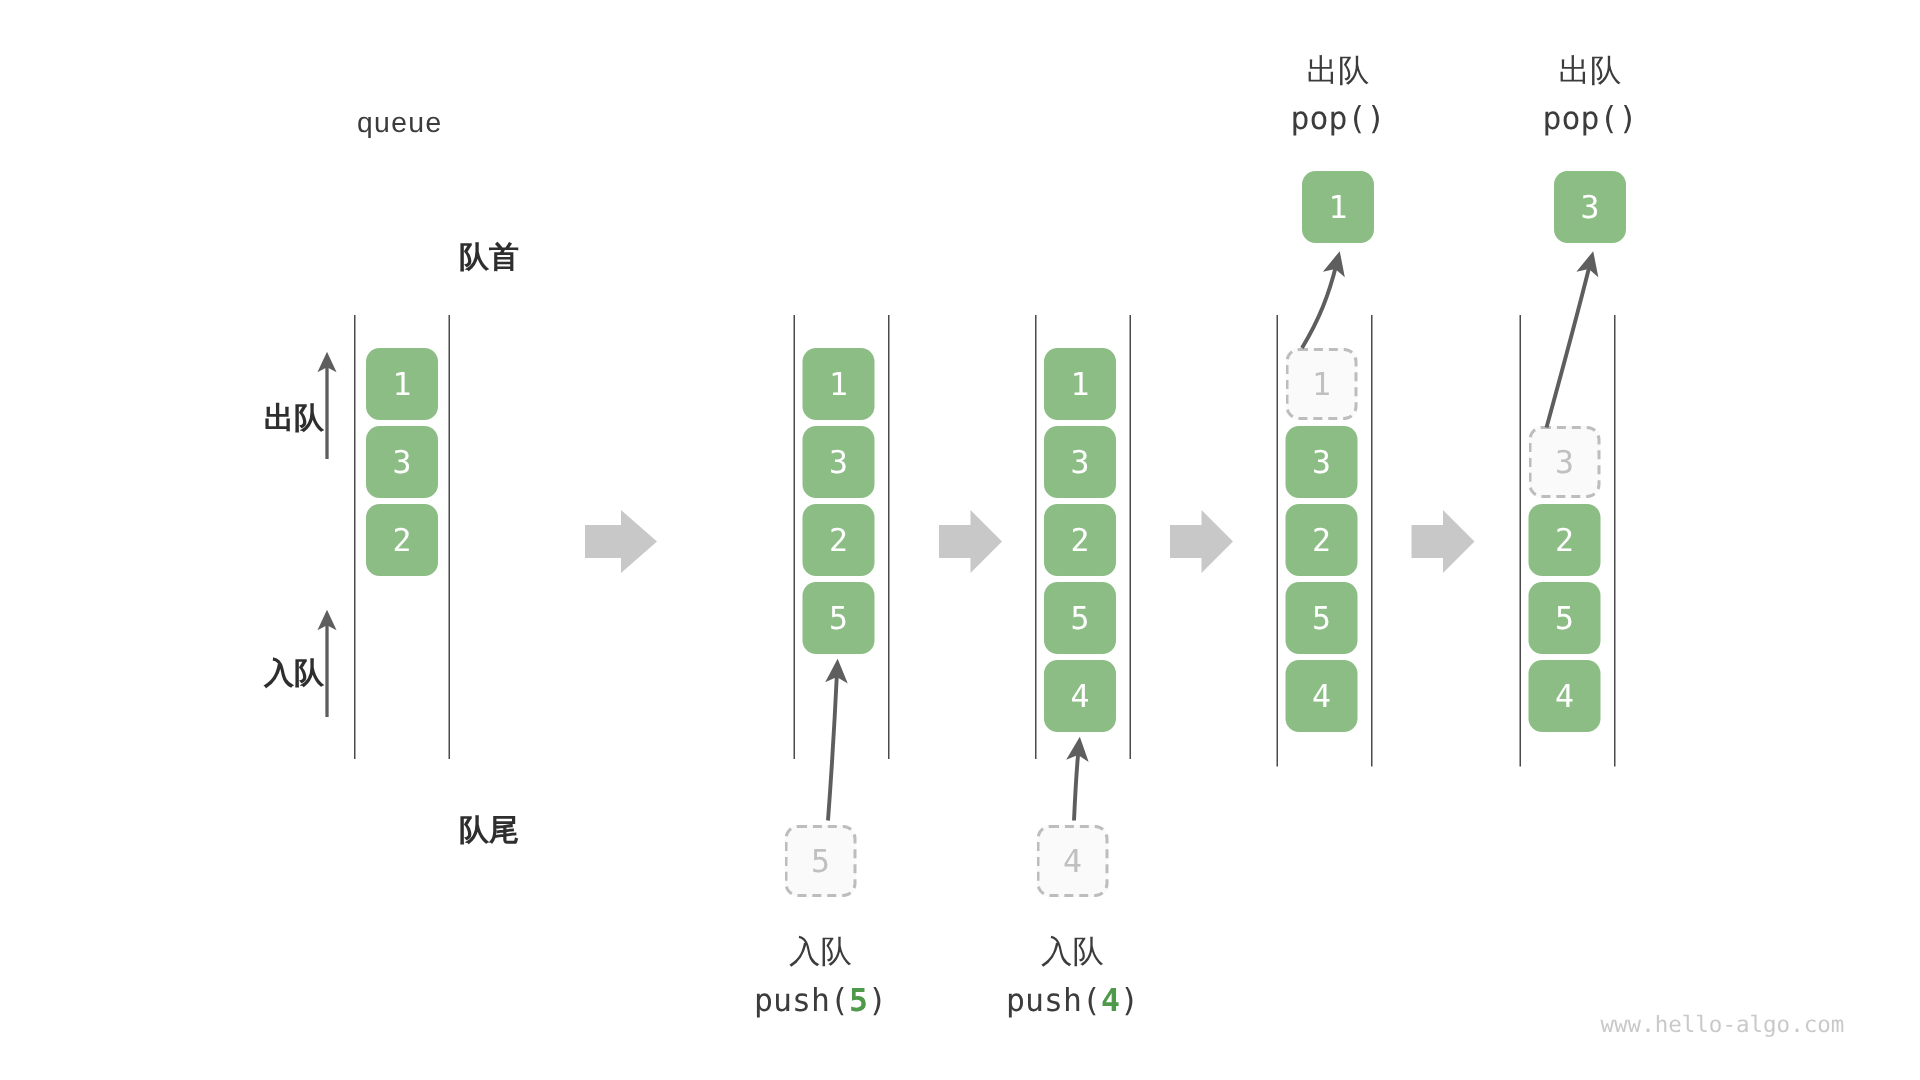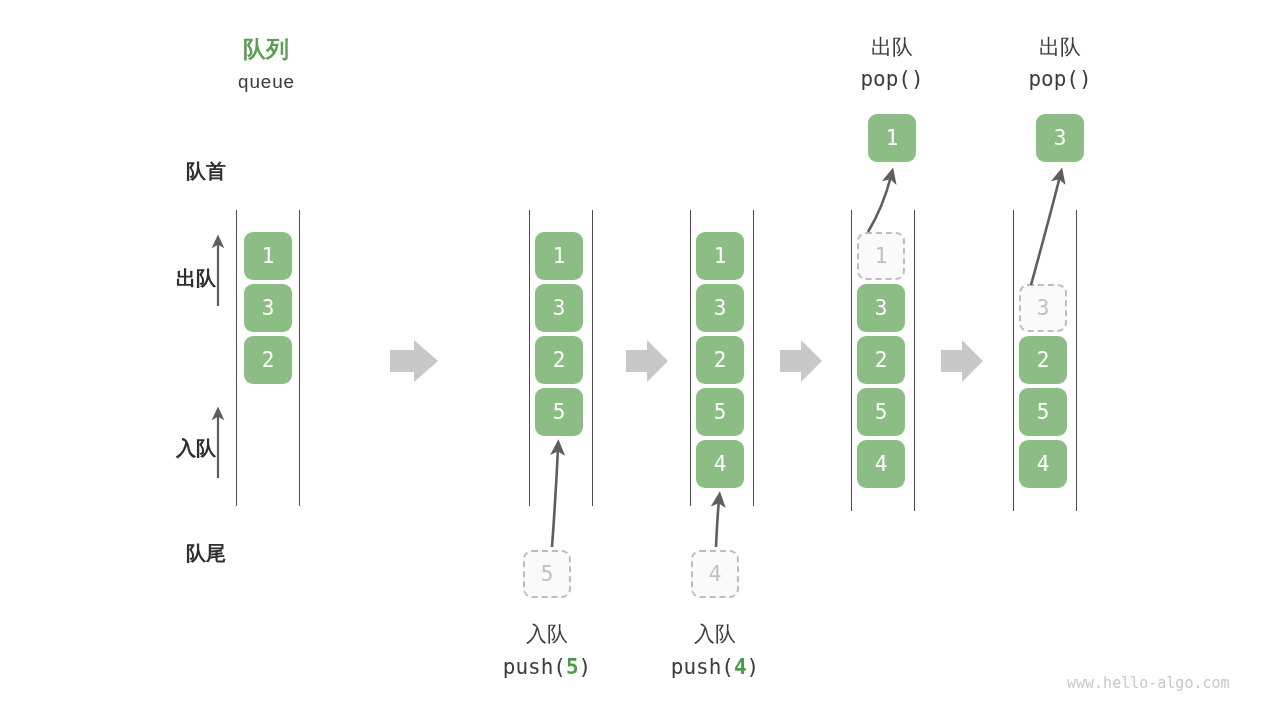--- a/index.html
+++ b/index.html
@@ -18,21 +18,21 @@
     font-weight:bold;font-size:23px;color:#5d9e54;
     text-align:center;white-space:nowrap;
   }
   .t-title-en{
     font-family:Liberation Mono, monospace;
     font-size:19px;color:#3c3c3c;text-align:center;white-space:nowrap;
   }
   .t-side{
     font-family:"Liberation Sans",sans-serif;
     font-weight:bold;font-size:20px;color:#2e2e2e;
-    text-align:left;white-space:nowrap;
+    text-align:right;white-space:nowrap;
   }
   .t-op-cn{
     font-family:"Liberation Sans",sans-serif;
     font-size:21px;color:#3c3c3c;text-align:center;white-space:nowrap;
   }
   .t-op-code{
     font-family:"DejaVu Sans Mono","Liberation Mono",monospace;
     font-size:21px;color:#3c3c3c;text-align:center;white-space:nowrap;
   }
   .t-op-code .num{color:#4e9a4a;font-weight:bold;}
@@ -63,21 +63,20 @@
   }
 
   
   svg.overlay{position:absolute;left:0;top:0;width:1280px;height:720px;pointer-events:none;}
 </style>
 </head>
 <body>
 
 <div id="stage">
 
-  <div class="abs t-title-cn" style="left:186px;top:34px;width:160px;">队列</div>
   <div class="abs t-title-en" style="left:186px;top:72px;width:160px;">queue</div>
 
   <div class="abs t-side" style="left:186px;top:158px;width:160px;">队首</div>
   <div class="abs t-side" style="left:186px;top:540px;width:160px;">队尾</div>
 
   <div class="abs t-side" style="left:128px;top:265px;width:88px;text-align:right;">出队</div>
   <div class="abs t-side" style="left:128px;top:435px;width:88px;text-align:right;">入队</div>
 
   <div class="abs t-op-cn" style="left:832px;top:33px;width:120px;">出队</div>
   <div class="abs t-op-code" style="left:832px;top:67px;width:120px;">pop()</div>

